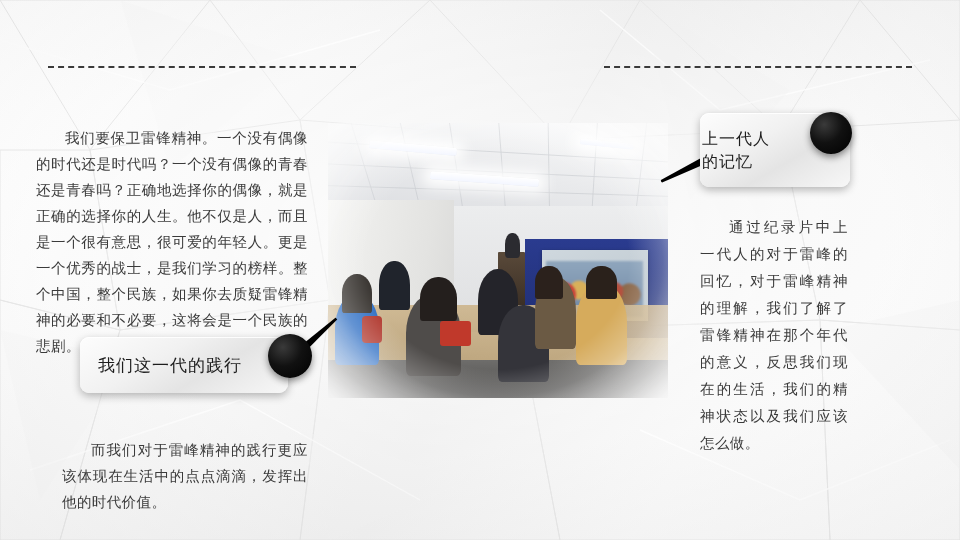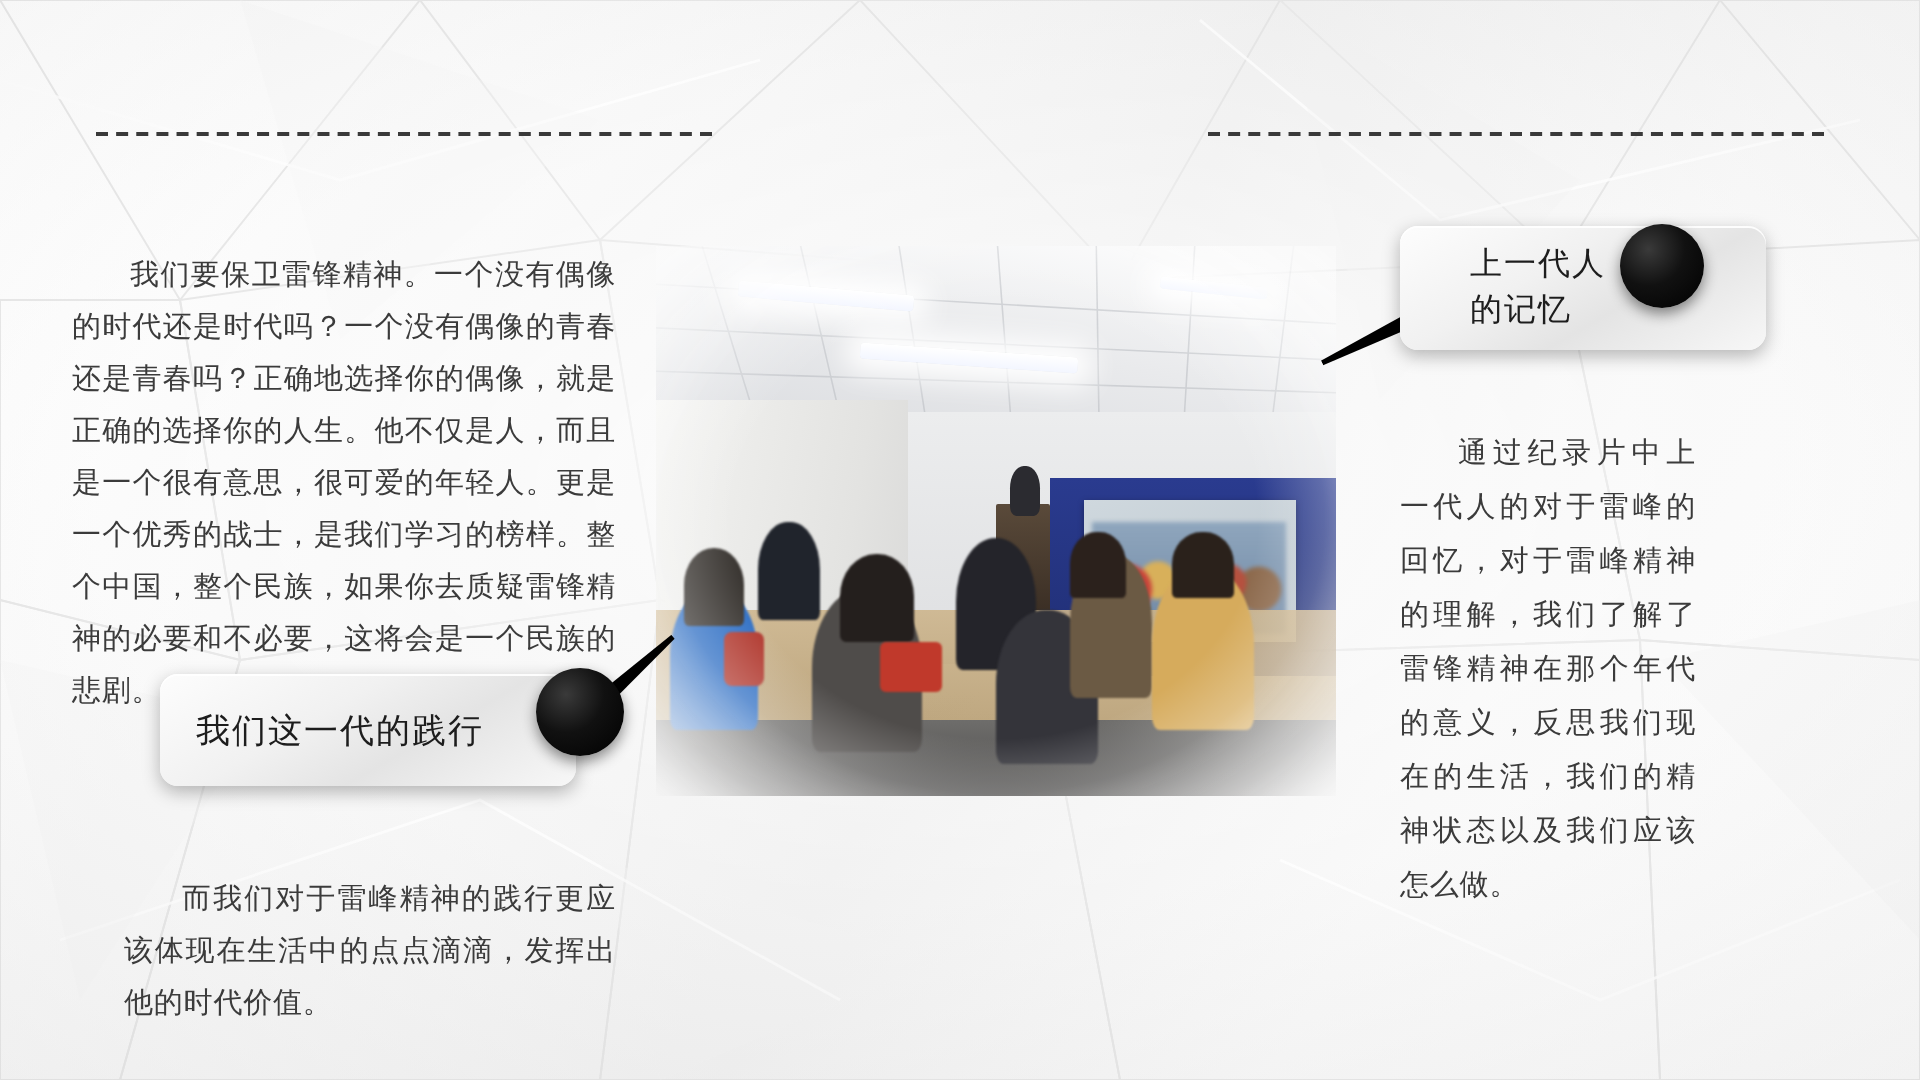--- a/index.html
+++ b/index.html
@@ -200,21 +200,21 @@
 
   
   #callout-left { left: 80px; top: 337px; width: 190px; height: 56px; padding-left: 18px; }
   #callout-left .callout-label { font-size: 17px; text-align: center; }
   #knob-left   { left: 268px; top: 334px; width: 44px; height: 44px; }
   #leader-left { left: 292px; top: 354px; width: 60px; height: 9px;
                  transform: rotate(-42deg);
                  clip-path: polygon(0 0, 100% 36%, 100% 64%, 0 100%); }
 
   
-  #callout-right { left: 700px; top: 113px; width: 148px; height: 62px; padding-left: 35px; }
+  #callout-right { left: 700px; top: 113px; width: 148px; height: 74px; padding-left: 2px; }
   #callout-right .callout-label { font-size: 16px; line-height: 23px; }
   #knob-right   { left: 810px; top: 112px; width: 42px; height: 42px; }
   #leader-right { left: 661px; top: 177px; width: 66px; height: 9px;
                   transform: rotate(-26deg);
                   clip-path: polygon(0 36%, 100% 0, 100% 100%, 0 64%); }
 </style>
 </head>
 <body>
 
 <div id="slide">

